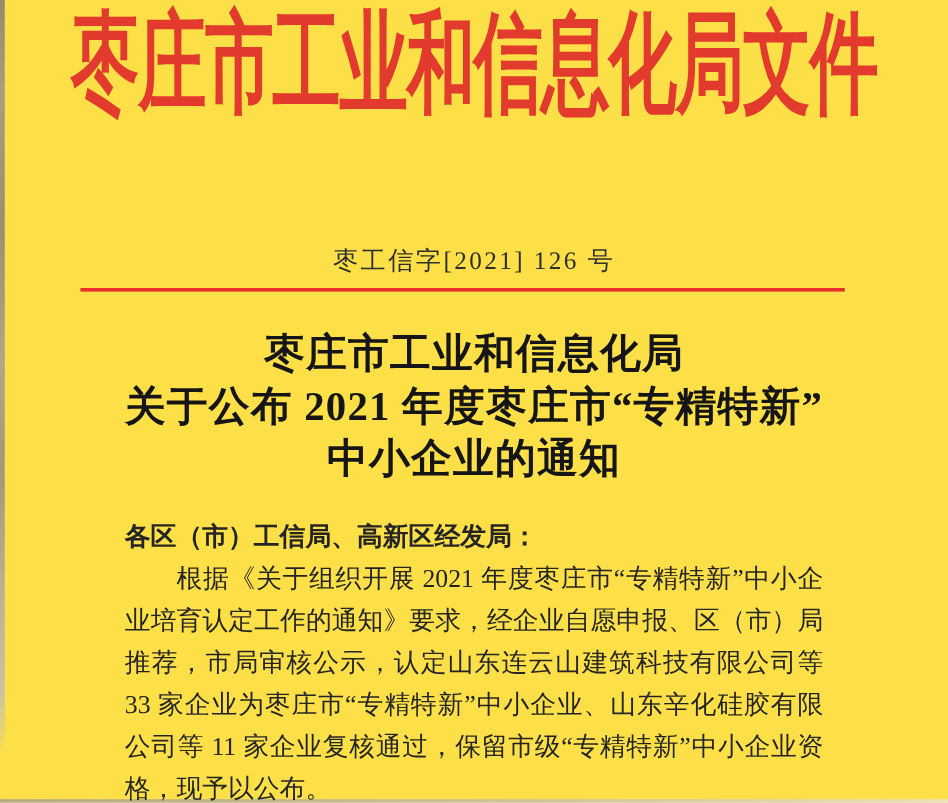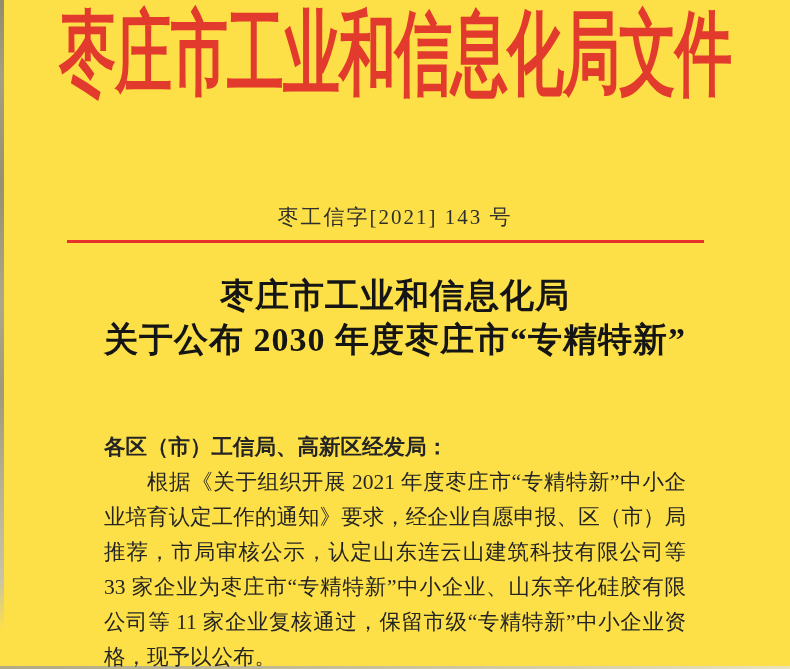--- a/index.html
+++ b/index.html
@@ -100,27 +100,28 @@
 </head>
 <body>
 
 <div class="page">
 
   <div class="scan-edge-left"></div>
   <div class="scan-edge-bottom"></div>
 
   <div class="red-header">枣庄市工业和信息化局文件</div>
 
-  <div class="doc-number">枣工信字[2021] 143 号</div>
+  <div class="doc-number">枣工信字[2021] 126 号</div>
 
   <div class="red-rule"></div>
 
   <div class="doc-title">
     <div>枣庄市工业和信息化局</div>
-    <div>关于公布 2030 年度枣庄市“专精特新”</div>
+    <div>关于公布 2021 年度枣庄市“专精特新”</div>
+    <div>中小企业的通知</div>
   </div>
 
   <div class="body-text">
     <div class="salutation">各区（市）工信局、高新区经发局：</div>
     <p class="paragraph">根据《关于组织开展 2021 年度枣庄市“专精特新”中小企业培育认定工作的通知》要求，经企业自愿申报、区（市）局推荐，市局审核公示，认定山东连云山建筑科技有限公司等 33 家企业为枣庄市“专精特新”中小企业、山东辛化硅胶有限公司等 11 家企业复核通过，保留市级“专精特新”中小企业资格，现予以公布。</p>
   </div>
 
 </div>
 
 </body></html>

